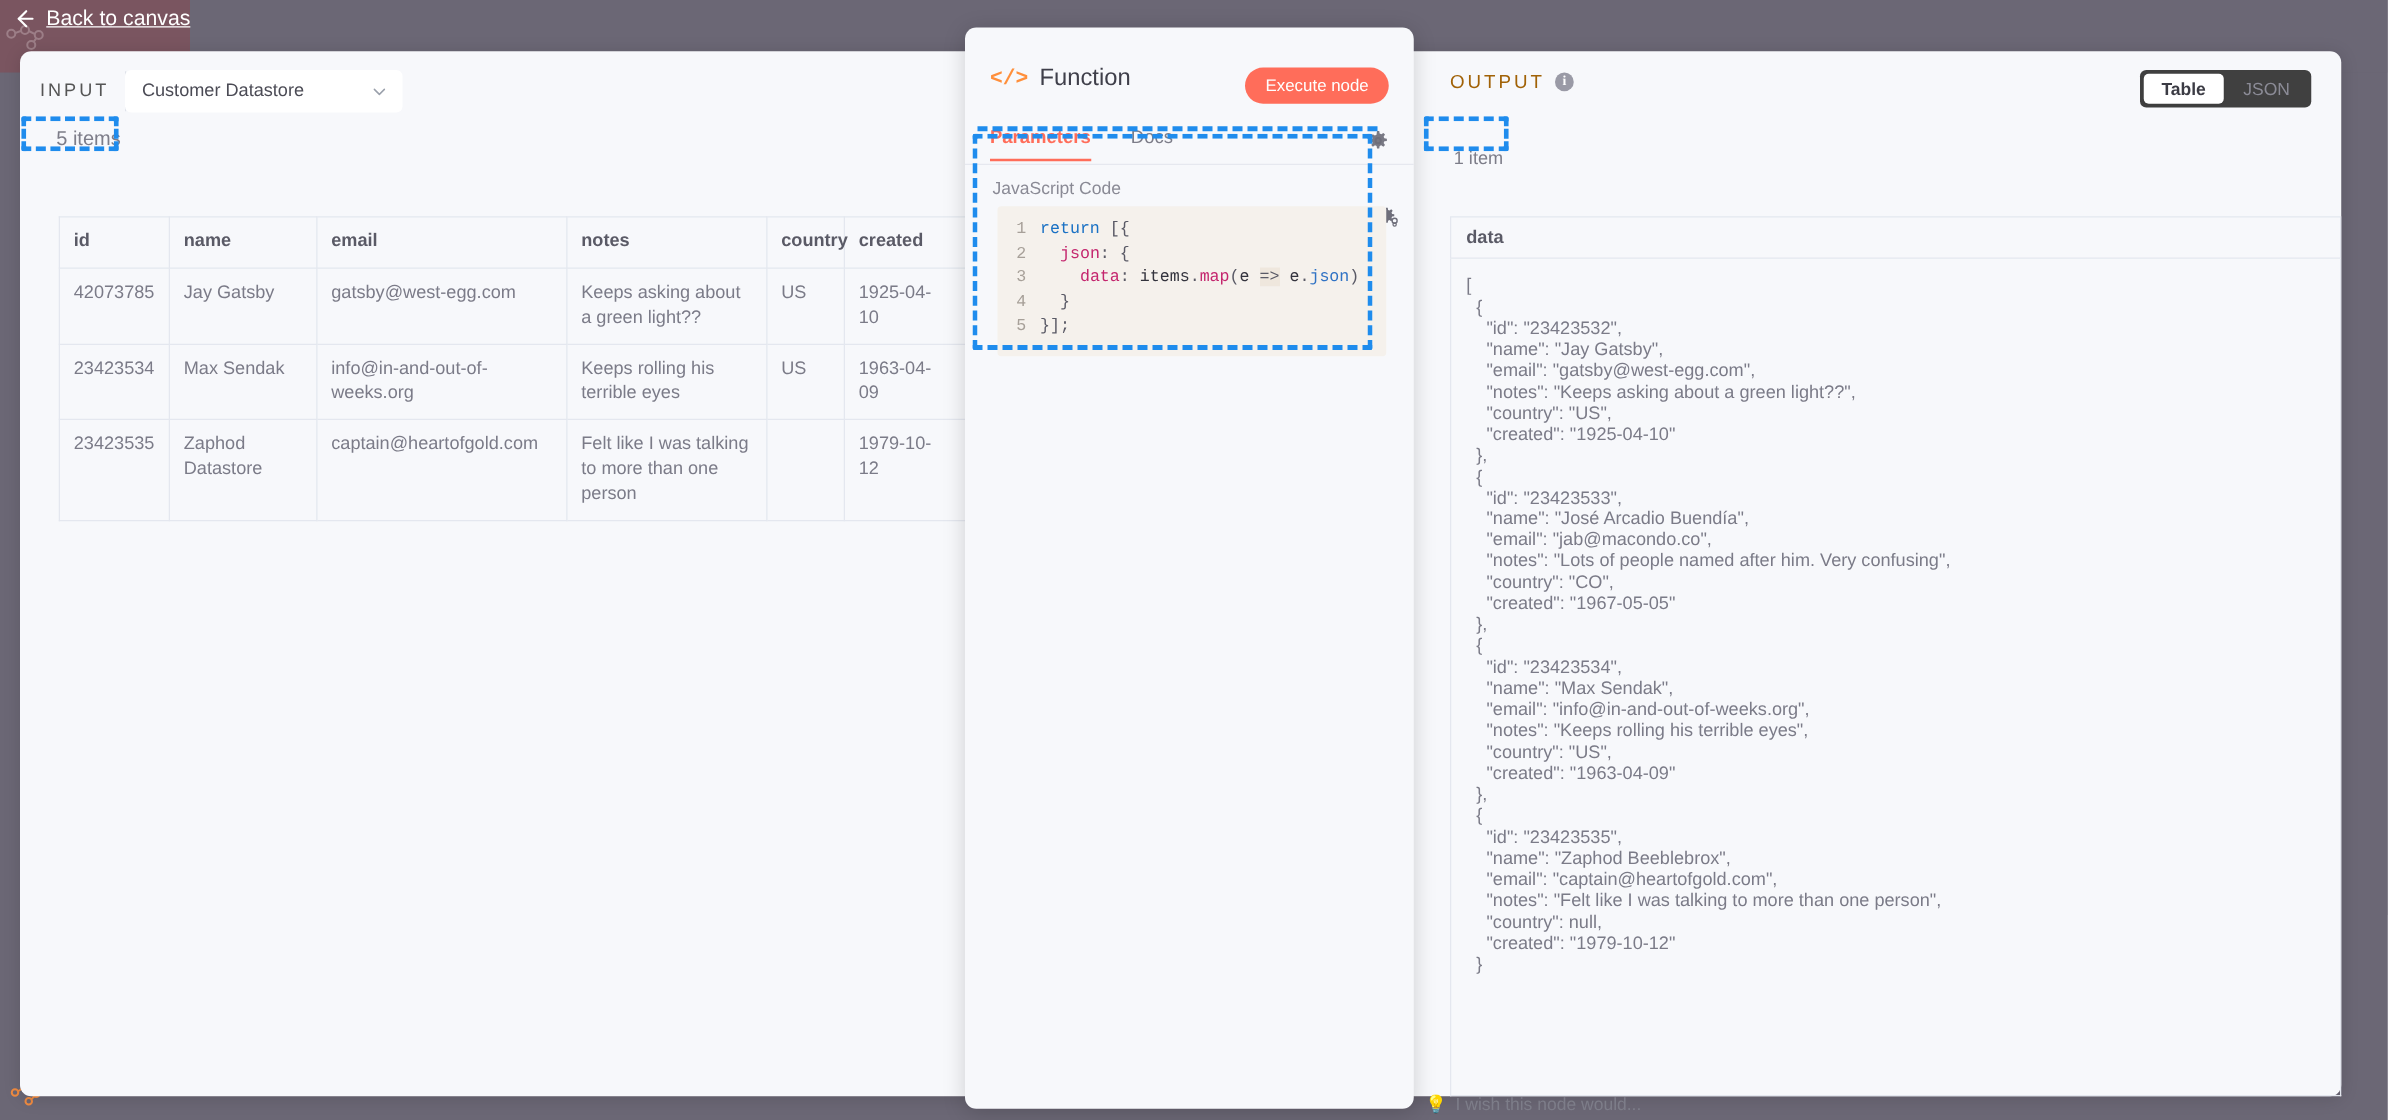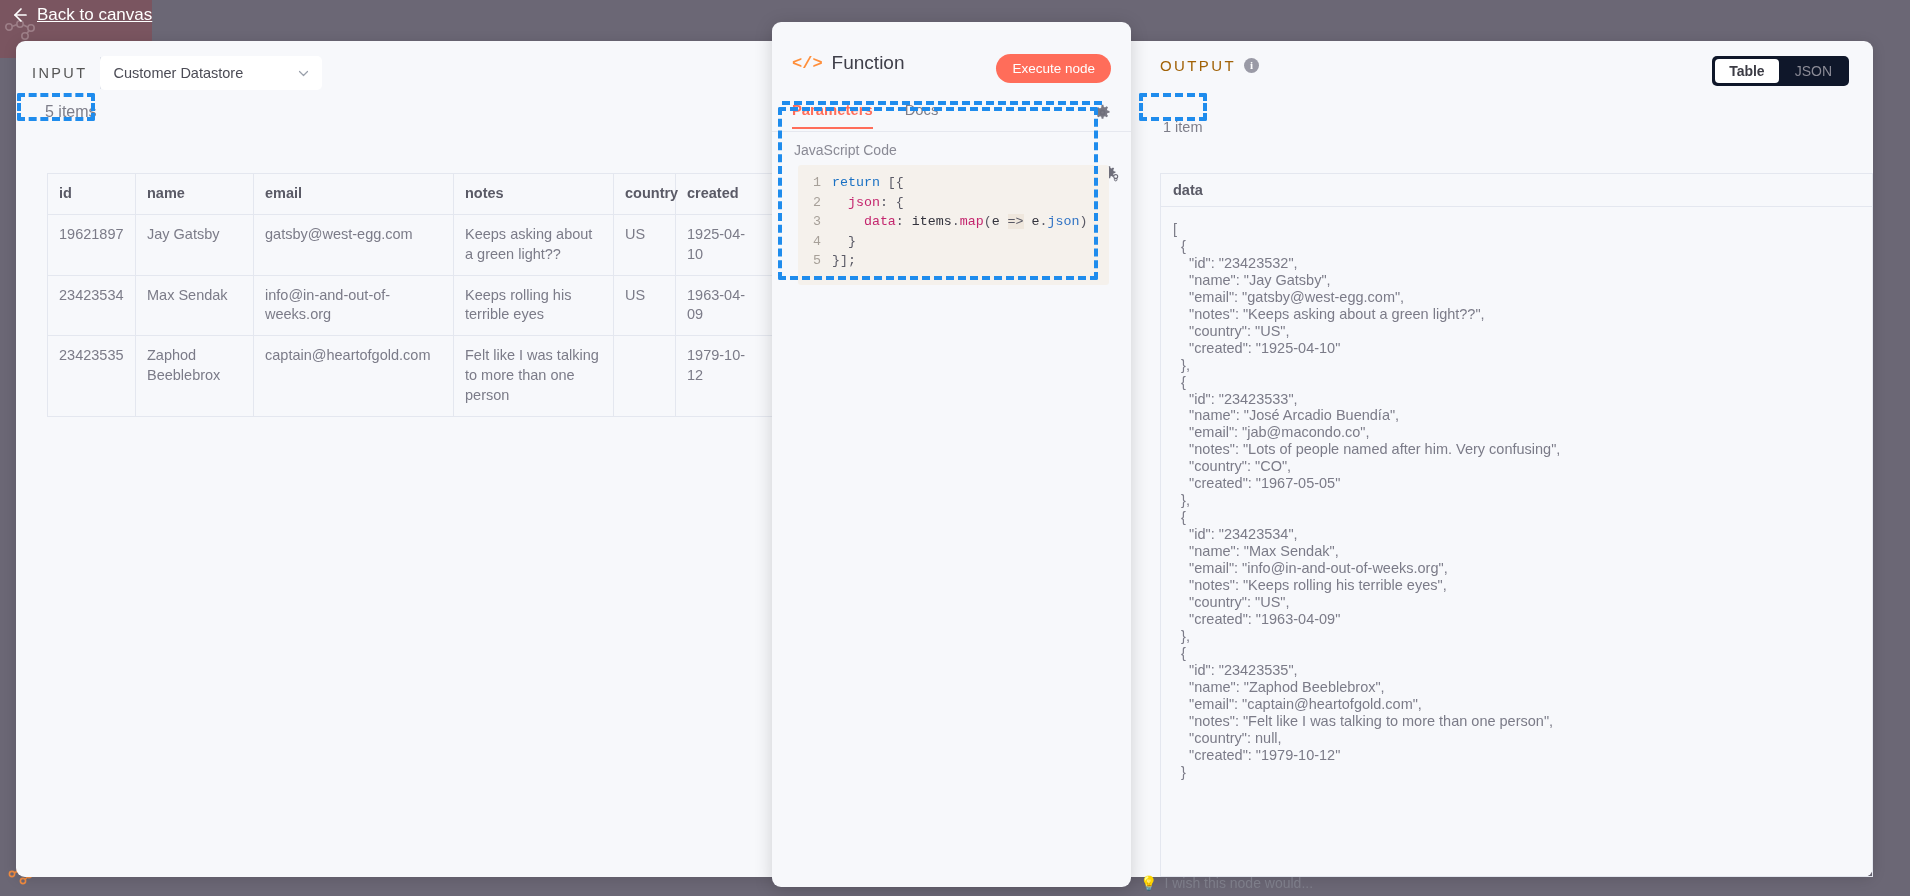--- a/index.html
+++ b/index.html
@@ -80,21 +80,21 @@
   col.c-notes { width: 160px; } col.c-country { width: 62px; } col.c-created { width: 97px; }
 
   
   .panel-output { position: absolute; left: 1126px; top: 0; width: 731px; height: 836px; }
   .out-head { position: absolute; left: 18px; top: 16px; display: flex; align-items: center; gap: 8px; }
   .out-label { font-size: 15px; letter-spacing: 2.4px; color: #a16207; }
   .info-dot {
     width: 15px; height: 15px; border-radius: 50%; background: #9a9aa6; color: #fff;
     font-size: 11px; line-height: 15px; text-align: center; font-weight: 700; font-family: "Liberation Serif", serif;
   }
-  .seg-group-out { position: absolute; right: 24px; top: 15px; background: #0f172a; border-radius: 5px; padding: 3px; display: flex; gap: 2px; }
+  .seg-group-out { position: absolute; right: 24px; top: 15px; background: #404040; border-radius: 5px; padding: 3px; display: flex; gap: 2px; }
   .out-items { position: absolute; left: 21px; top: 78px; font-size: 14.5px; color: #7d7d89; }
   .out-data-head {
     position: absolute; left: 18px; top: 132px; width: 713px; height: 34px;
     border: 1px solid #e4e7ef; border-bottom: 1px solid #e4e7ef;
     display: flex; align-items: center; padding-left: 12px;
     font-size: 14.5px; font-weight: 700; color: #5a5a66;
   }
   .out-json {
     position: absolute; left: 18px; top: 166px; width: 713px; height: 670px;
     border: 1px solid #e4e7ef; border-top: none;
@@ -229,38 +229,38 @@
               <th>id</th>
               <th>name</th>
               <th>email</th>
               <th>notes</th>
               <th>country</th>
               <th>created</th>
             </tr>
           </thead>
           <tbody>
             <tr>
-              <td>19621897</td>
+              <td>42073785</td>
               <td>Jay Gatsby</td>
               <td>gatsby@west-egg.com</td>
               <td>Keeps asking about a green light??</td>
               <td>US</td>
               <td>1925-04-10</td>
             </tr>
             <tr>
               <td>23423534</td>
               <td>Max Sendak</td>
               <td>info@in-and-out-of-weeks.org</td>
               <td>Keeps rolling his terrible eyes</td>
               <td>US</td>
               <td>1963-04-09</td>
             </tr>
             <tr>
               <td>23423535</td>
-              <td>Zaphod Beeblebrox</td>
+              <td>Zaphod Datastore</td>
               <td>captain@heartofgold.com</td>
               <td>Felt like I was talking to more than one person</td>
               <td></td>
               <td>1979-10-12</td>
             </tr>
           </tbody>
         </table>
       </div>
     </div>
 

